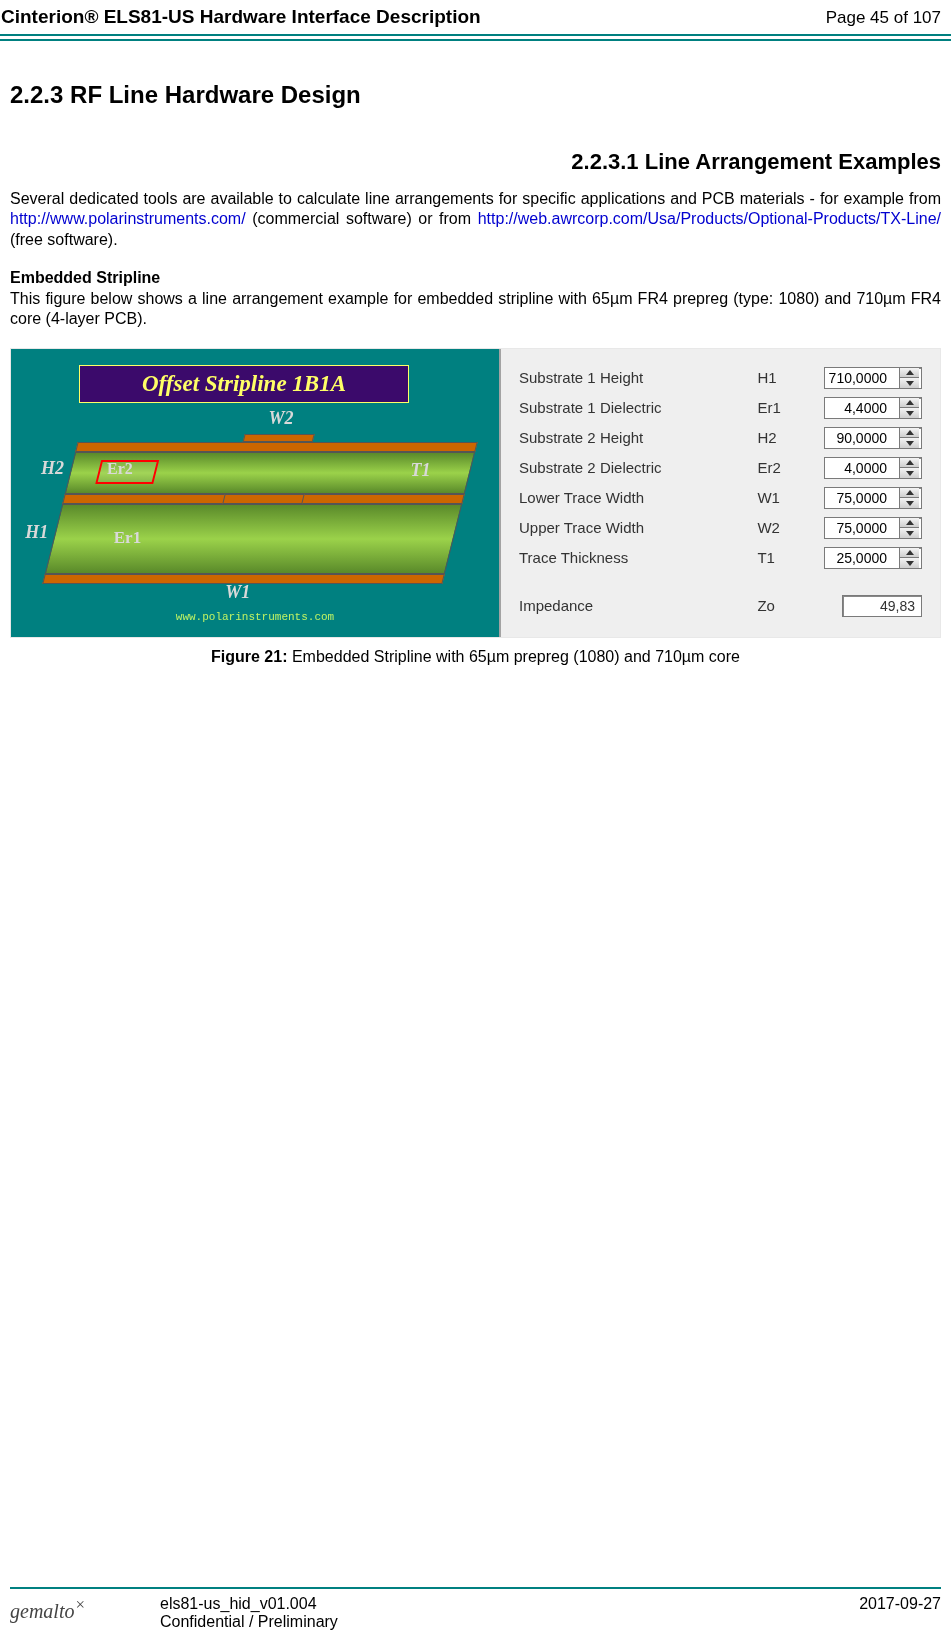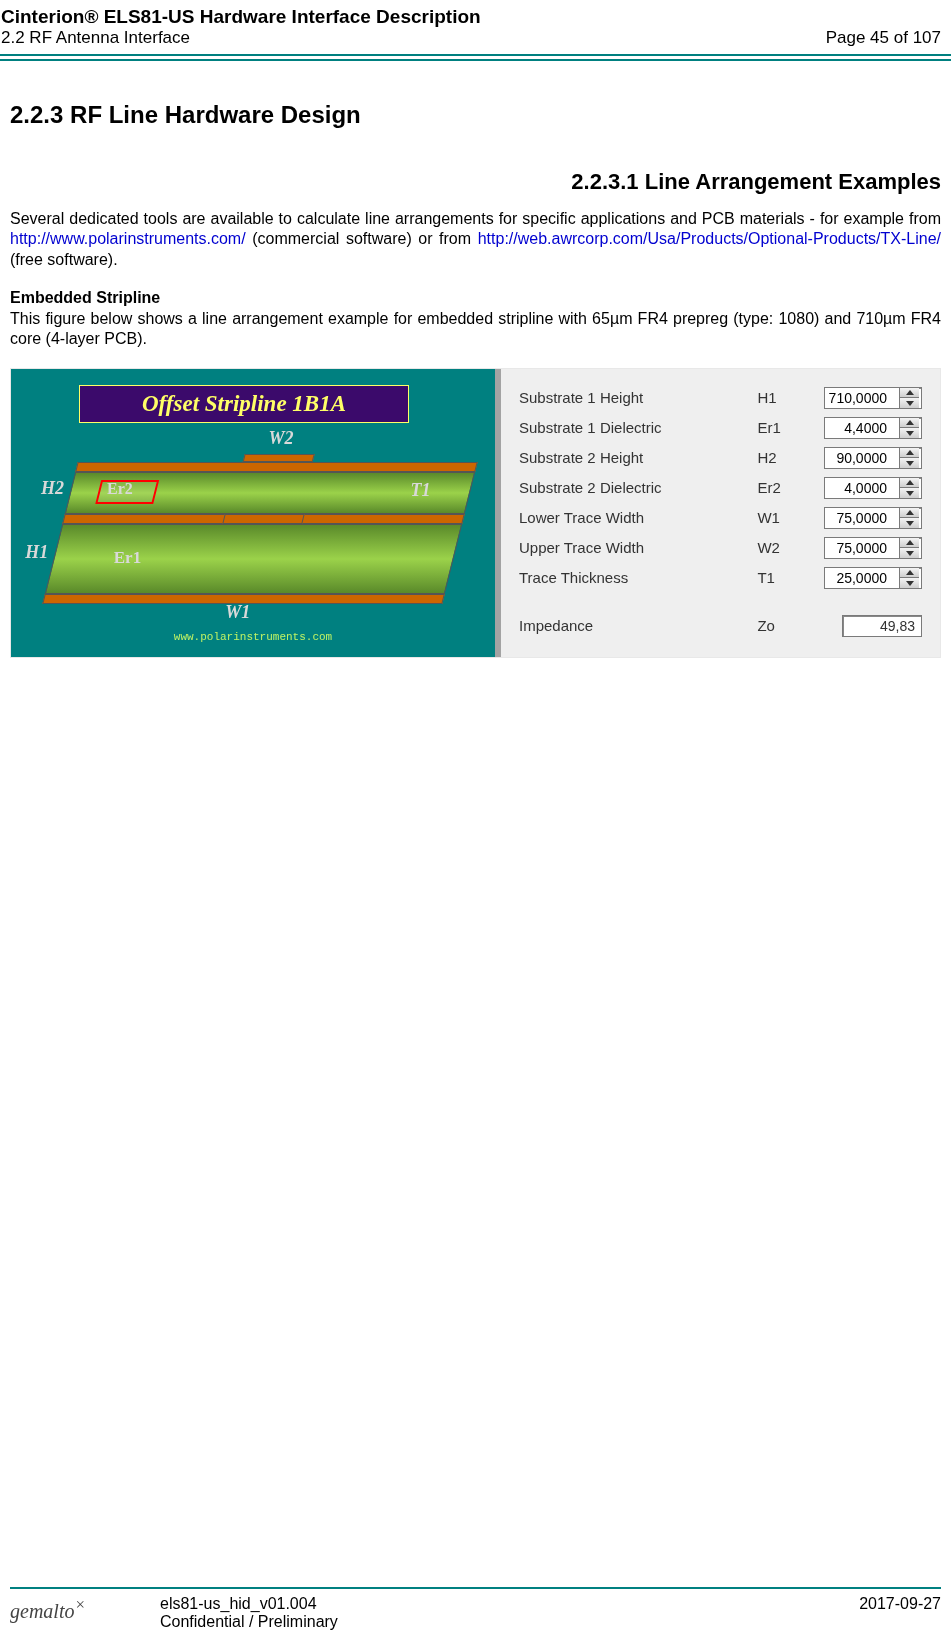--- a/index.html
+++ b/index.html
@@ -22,21 +22,21 @@
   .content { padding: 10px 10px 0 10px; }
   h2.sec { font-size: 24px; font-weight: bold; margin: 10px 0 40px 0; }
   h3.sub { font-size: 22px; font-weight: bold; margin: 30px 0 14px 0; text-align: right; }
   p.body { font-size: 16px; line-height: 1.28; text-align: justify; margin-bottom: 18px; }
   a.link { color: #0000d0; text-decoration: none; }
   .bold { font-weight: bold; }
 
   
   .figure-wrap { margin: 12px 0 6px 0; }
   .figure { display: flex; border: 1px solid #e8e8e8; background: #efefef; height: 290px; width: 100%; }
-  .fig-left { position: relative; width: 490px; background: #008080; border-right: 6px solid #a3a3a3; }
+  .fig-left { position: relative; width: 490px; background: #008080; border-right: 2px solid #a3a3a3; }
   .fig-left-inner { position: absolute; inset: 8px; background: #008080; }
   .title-banner {
     position: absolute; left: 60px; top: 8px; width: 330px; height: 38px;
     background: #3b0a6b; border: 1px solid #ffff66; display: flex; align-items: center; justify-content: center;
   }
   .title-banner span { color: #ffff66; font-style: italic; font-weight: bold; font-size: 23px; font-family: "Times New Roman", serif; }
   .fig-bottom-url { position: absolute; bottom: 6px; left: 0; width: 100%; text-align: center; color: #bef264; font-size: 11px; font-family: Liberation Mono, monospace; }
 
   
   .pcb { position: absolute; left: 40px; top: 85px; width: 400px; height: 150px; transform: skewX(-14deg); }
@@ -84,21 +84,20 @@
   .footer-center { flex: 1; }
   .footer-left { font-style: italic; font-family: "Times New Roman", serif; font-size: 20px; color: #444; width: 150px; }
   .footer-right { width: 150px; text-align: right; }
 </style>
 </head>
 <body>
 
 <div class="header">
   <div class="header-left">
     <div class="header-title">Cinterion® ELS81-US Hardware Interface Description</div>
-    <div class="header-sub">2.2 RF Antenna Interface</div>
   </div>
   <div class="header-right">Page 45 of 107</div>
 </div>
 <div class="rule1"></div>
 <div class="rule2"></div>
 
 <div class="content">
   <h2 class="sec">2.2.3      RF Line Hardware Design</h2>
 
   <h3 class="sub">2.2.3.1        Line Arrangement Examples</h3>
@@ -252,20 +251,23 @@
               </tr>
               <tr>
                 <td class="pname">Impedance</td>
                 <td class="psym">Zo</td>
                 <td class="pval"><span class="ro">49,83</span></td>
               </tr>
             </tbody>
         </table>
       </div>
     </div>
+    <div class="fig-caption">
+      <span class="bold">Figure 21:</span><span>  Embedded Stripline with 65µm prepreg (1080) and 710µm core</span>
+    </div>
   </div>
 </div>
 
 <div class="footer">
   <div class="footer-rule"></div>
   <div class="footer-row">
     <div class="footer-left"><span>gemalto</span><sup>×</sup></div>
     <div class="footer-center">
       <div>els81-us_hid_v01.004</div>
       <div>Confidential / Preliminary</div>

